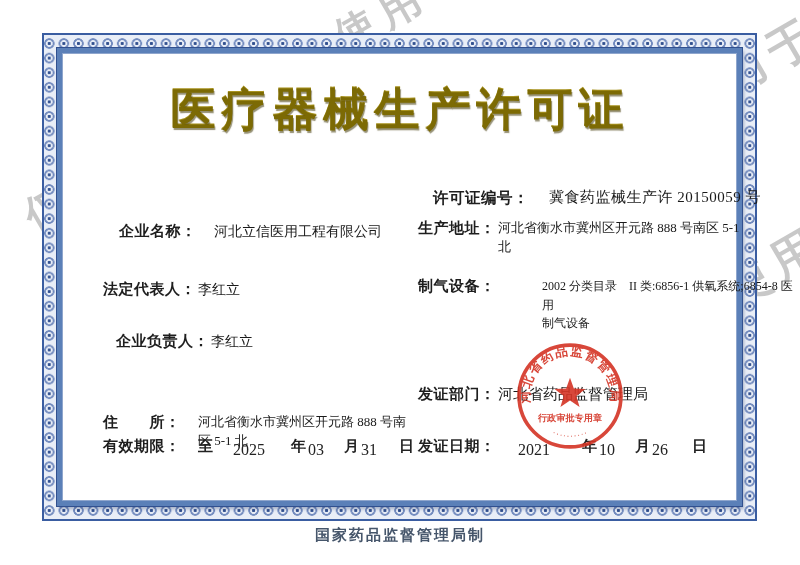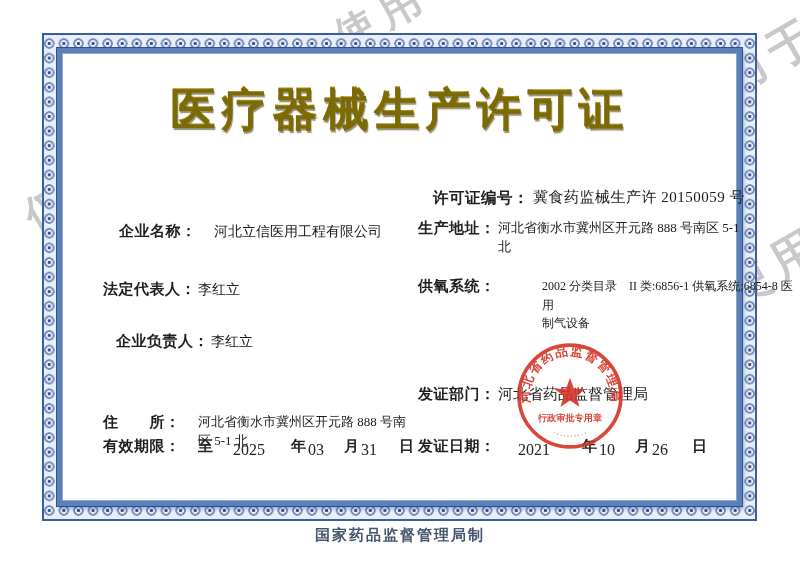--- a/index.html
+++ b/index.html
@@ -31,21 +31,21 @@
   .layer{position:absolute;inset:0;z-index:3;padding-left:8px;}
   .title{position:absolute;left:0;top:80px;width:100%;text-align:center;
          font-size:45px;font-weight:bold;letter-spacing:6px;color:#7c6a04;
          text-shadow:1px 2px 1px rgba(62,52,0,0.55), 0 -1px 0 #a89320;}
   .row{position:absolute;display:flex;align-items:flex-start;color:#222;}
   .lbl{font-weight:bold;font-size:15px;color:#1e1e1e;flex:0 0 auto;letter-spacing:0.5px;}
   .val{font-family:"Liberation Serif","DejaVu Serif",serif;color:#1a1a1a;}
   .lbl-l{width:95px;}
   .lbl-r{width:80px;}
   .row-license{left:433px;top:188px;}
-  .row-license .lbl{width:auto;margin-right:4px;font-size:15.5px;font-family:Liberation Serif, serif;}
+  .row-license .lbl{width:auto;margin-right:20px;font-size:15.5px;font-family:Liberation Serif, serif;}
   .row-license .val{font-size:15px;letter-spacing:0.5px;}
   .r-company{left:119px;top:222px;}   .r-company .val{font-size:14px;padding-top:1px;}
   .r-legal{left:103px;top:280px;}     .r-legal .val{font-size:14px;padding-top:1px;}
   .r-head{left:116px;top:332px;}      .r-head .val{font-size:14px;padding-top:1px;}
   .r-resid{left:103px;top:377px;margin-top:36px;}     .r-resid .val{font-size:13px;width:218px;line-height:1.45;}
   .r-addr{left:418px;top:219px;}      .r-addr .val{font-size:13px;width:246px;line-height:1.45;}
   .r-scope{left:418px;top:277px;}     .r-scope .val{font-size:12px;width:255px;line-height:1.55;margin-left:44px;}
   .r-dept{left:418px;top:385px;}      .r-dept .val{font-size:15px;}
   .r-valid{left:103px;top:437px;}
   .r-issue{left:418px;top:437px;}
@@ -94,21 +94,21 @@
       <span class="lbl lbl-r">生产地址：</span>
       <span class="val">河北省衡水市冀州区开元路 888 号南区 5-1 北</span>
     </div>
 
     <div class="row r-legal">
       <span class="lbl lbl-l">法定代表人：</span>
       <span class="val">李红立</span>
     </div>
 
     <div class="row r-scope">
-      <span class="lbl lbl-r">供氧系统：</span>
+      <span class="lbl lbl-r">制气设备：</span>
       <span class="val">
         <span>2002 分类目录　II 类:6856-1 供氧系统;6854-8 医用</span><br>
         <span>制气设备</span><br>
       </span>
     </div>
 
     <div class="row r-head">
       <span class="lbl lbl-l">企业负责人：</span>
       <span class="val">李红立</span>
     </div>

